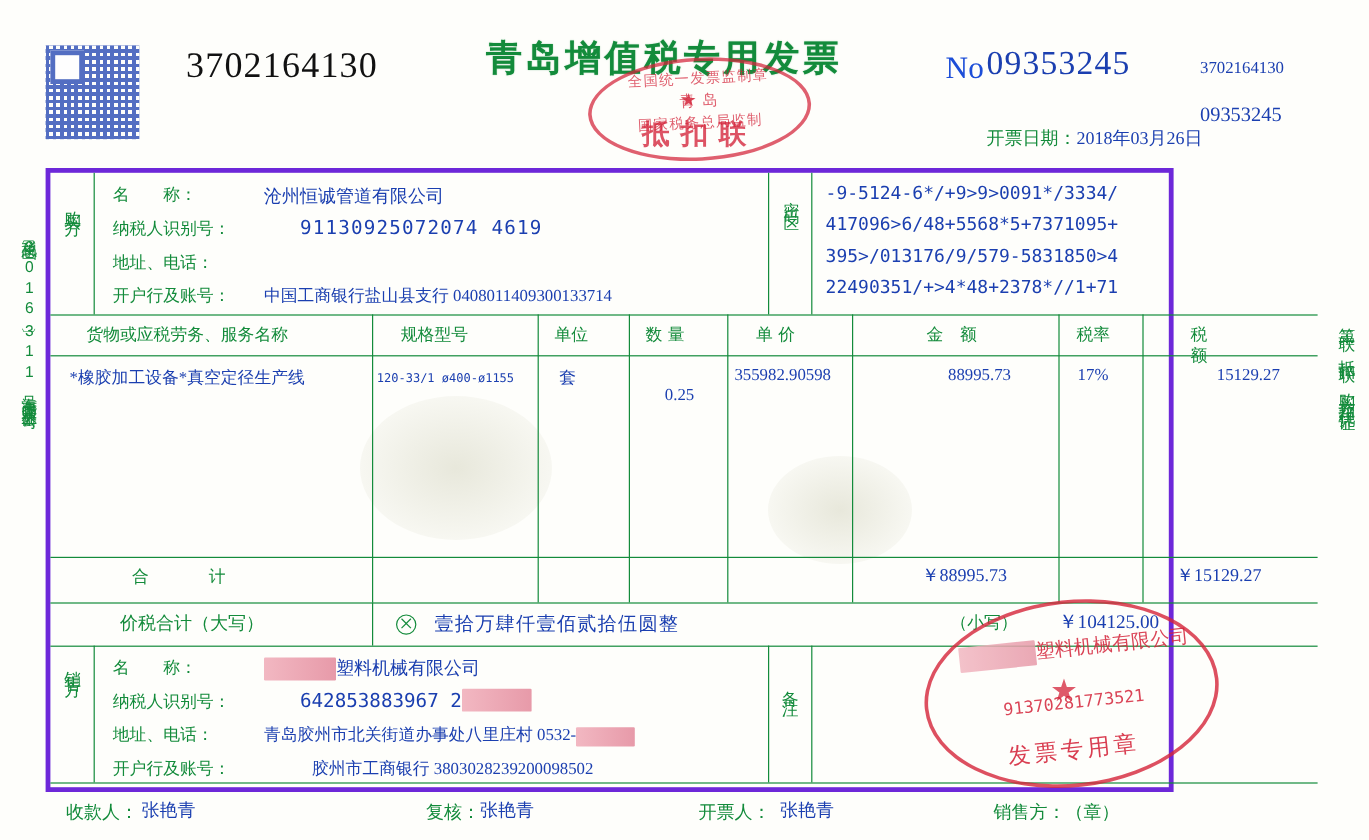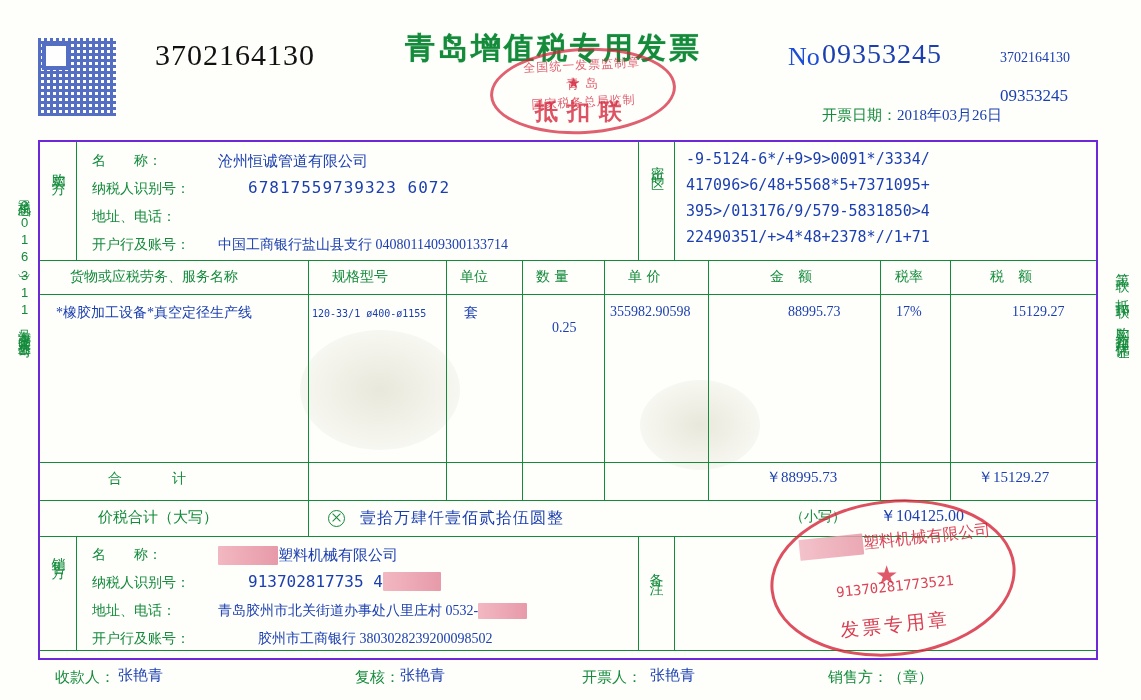--- a/index.html
+++ b/index.html
@@ -71,22 +71,22 @@
   .seal-top .l3{font-size:12px;margin-top:1px;letter-spacing:1px;}
   .seal-top-star{
     position:absolute;left:567px;top:74px;font-size:15px;color:#d4243a;opacity:.8;
   }
   .seal-top-big{
     position:absolute;left:498px;top:96px;width:170px;text-align:center;
     color:#d4243a;opacity:.78;font-size:23px;letter-spacing:9px;font-weight:bold;
   }
   
   .frame{
-    position:absolute;left:38px;top:140px;width:1060px;height:520px;
-    border:2px solid #6d28d9;box-sizing:border-box;
+    position:absolute;left:38px;top:140px;width:940px;height:520px;
+    border:4px solid #6d28d9;box-sizing:border-box;
   }
   .gline{position:absolute;background:#138b3b;}
   .gtext{position:absolute;color:#138b3b;font-family:"DejaVu Sans",sans-serif;}
   .btext{position:absolute;color:#1b3fb0;font-family:"Liberation Serif","DejaVu Serif",serif;}
   .mono{font-family:"DejaVu Sans Mono","Liberation Mono",monospace;}
   
   .side-left{
     position:absolute;left:6px;top:190px;width:26px;
     color:#138b3b;font-size:13px;line-height:15px;
     writing-mode:vertical-rl;text-orientation:upright;
@@ -202,21 +202,21 @@
     <div class="gline" style="left:36px;top:394px;width:1px;height:114px;"></div>
     <div class="gline" style="left:598px;top:394px;width:1px;height:114px;"></div>
     <div class="gline" style="left:634px;top:394px;width:1px;height:114px;"></div>
 
     <div class="vlabel" style="position:absolute;left:10px;top:20px;height:80px;">购买方</div>
 
     <div class="gtext" style="left:52px;top:10px;font-size:14px;">名　　称：</div>
     <div class="btext" style="left:178px;top:10px;font-size:15px;">沧州恒诚管道有限公司</div>
 
     <div class="gtext" style="left:52px;top:38px;font-size:14px;">纳税人识别号：</div>
-    <div class="btext mono" style="left:208px;top:36px;font-size:16px;letter-spacing:1px;">67817559739323 6072</div>
+    <div class="btext mono" style="left:208px;top:36px;font-size:16px;letter-spacing:1px;">91130925072074 4619</div>
 
     <div class="gtext" style="left:52px;top:66px;font-size:14px;">地址、电话：</div>
 
     <div class="gtext" style="left:52px;top:94px;font-size:14px;">开户行及账号：</div>
     <div class="btext" style="left:178px;top:94px;font-size:14px;">中国工商银行盐山县支行   0408011409300133714</div>
 
     <div class="vlabel" style="position:absolute;left:608px;top:14px;height:92px;font-size:13px;letter-spacing:6px;">密码区</div>
     <div class="btext mono" style="left:646px;top:8px;font-size:15px;letter-spacing:0px;">-9-5124-6*/+9&gt;9&gt;0091*/3334/</div>
     <div class="btext mono" style="left:646px;top:34px;font-size:15px;">417096&gt;6/48+5568*5+7371095+</div>
     <div class="btext mono" style="left:646px;top:60px;font-size:15px;">395&gt;/013176/9/579-5831850&gt;4</div>
@@ -249,21 +249,21 @@
     <div class="btext" style="left:320px;top:366px;font-size:16px;letter-spacing:1px;">壹拾万肆仟壹佰贰拾伍圆整</div>
     <div class="gtext" style="left:750px;top:366px;font-size:14px;">（小写）</div>
     <div class="btext" style="left:840px;top:364px;font-size:16px;">￥104125.00</div>
 
     <div class="vlabel" style="position:absolute;left:10px;top:404px;height:90px;">销售方</div>
 
     <div class="gtext" style="left:52px;top:404px;font-size:14px;">名　　称：</div>
     <div class="btext" style="left:178px;top:404px;font-size:15px;"><span class="redact">青岛华盛</span><span>塑料机械有限公司</span></div>
 
     <div class="gtext" style="left:52px;top:432px;font-size:14px;">纳税人识别号：</div>
-    <div class="btext mono" style="left:208px;top:430px;font-size:16px;"><span>913702817735 4</span><span class="redact">2xxxxx</span></div>
+    <div class="btext mono" style="left:208px;top:430px;font-size:16px;"><span>642853883967 2</span><span class="redact">2xxxxx</span></div>
 
     <div class="gtext" style="left:52px;top:460px;font-size:14px;">地址、电话：</div>
     <div class="btext" style="left:178px;top:460px;font-size:14px;"><span>青岛胶州市北关街道办事处八里庄村  0532-</span><span class="redact">xxxxxxx</span></div>
 
     <div class="gtext" style="left:52px;top:488px;font-size:14px;">开户行及账号：</div>
     <div class="btext" style="left:178px;top:488px;font-size:14px;margin-left:40px;">胶州市工商银行  3803028239200098502</div>
 
     <div class="vlabel" style="position:absolute;left:608px;top:420px;height:50px;letter-spacing:8px;">备注</div>
 
   </div>

